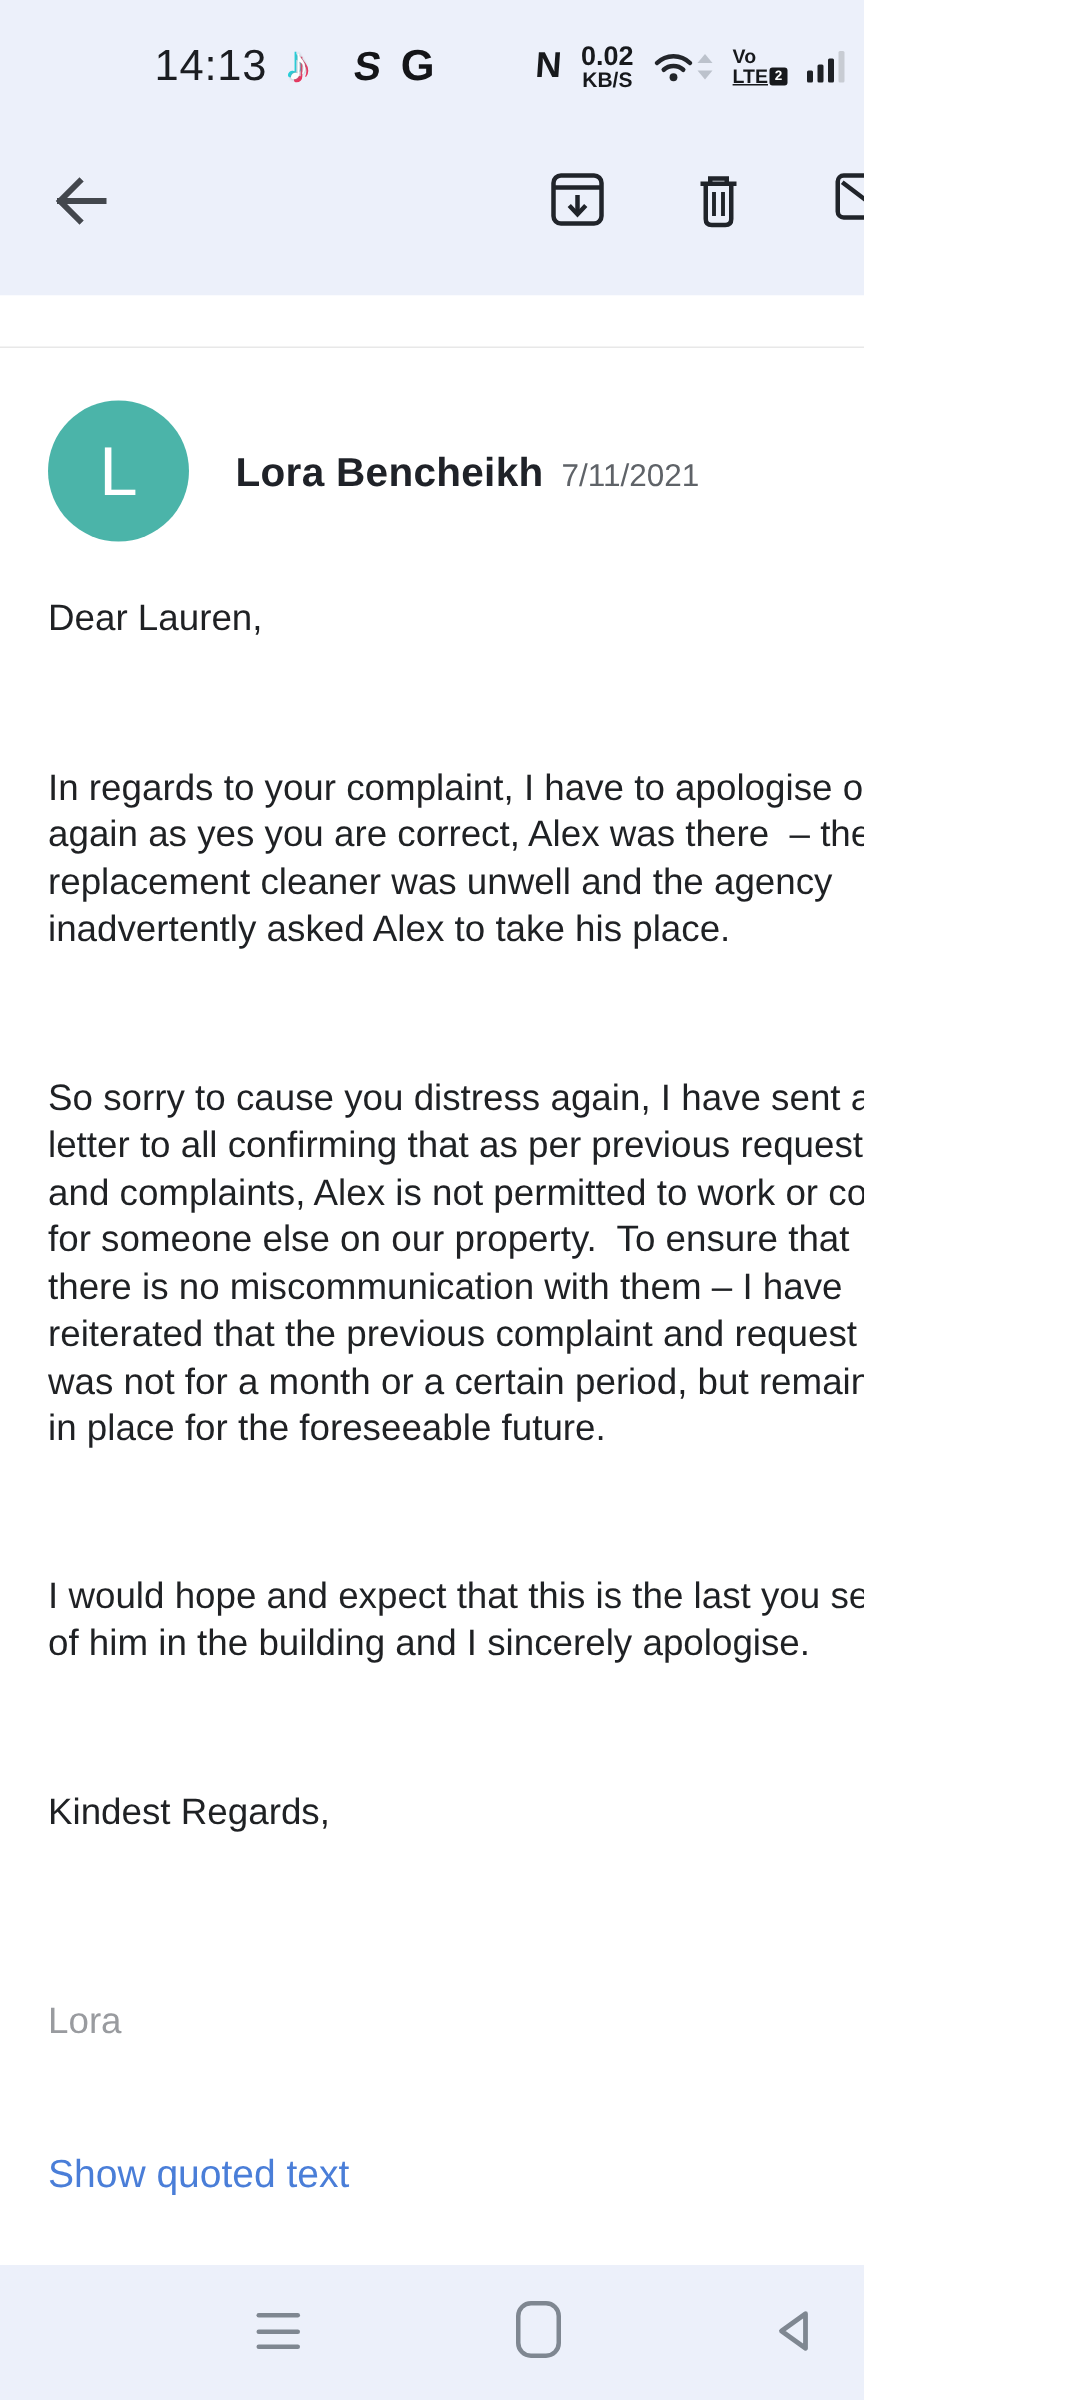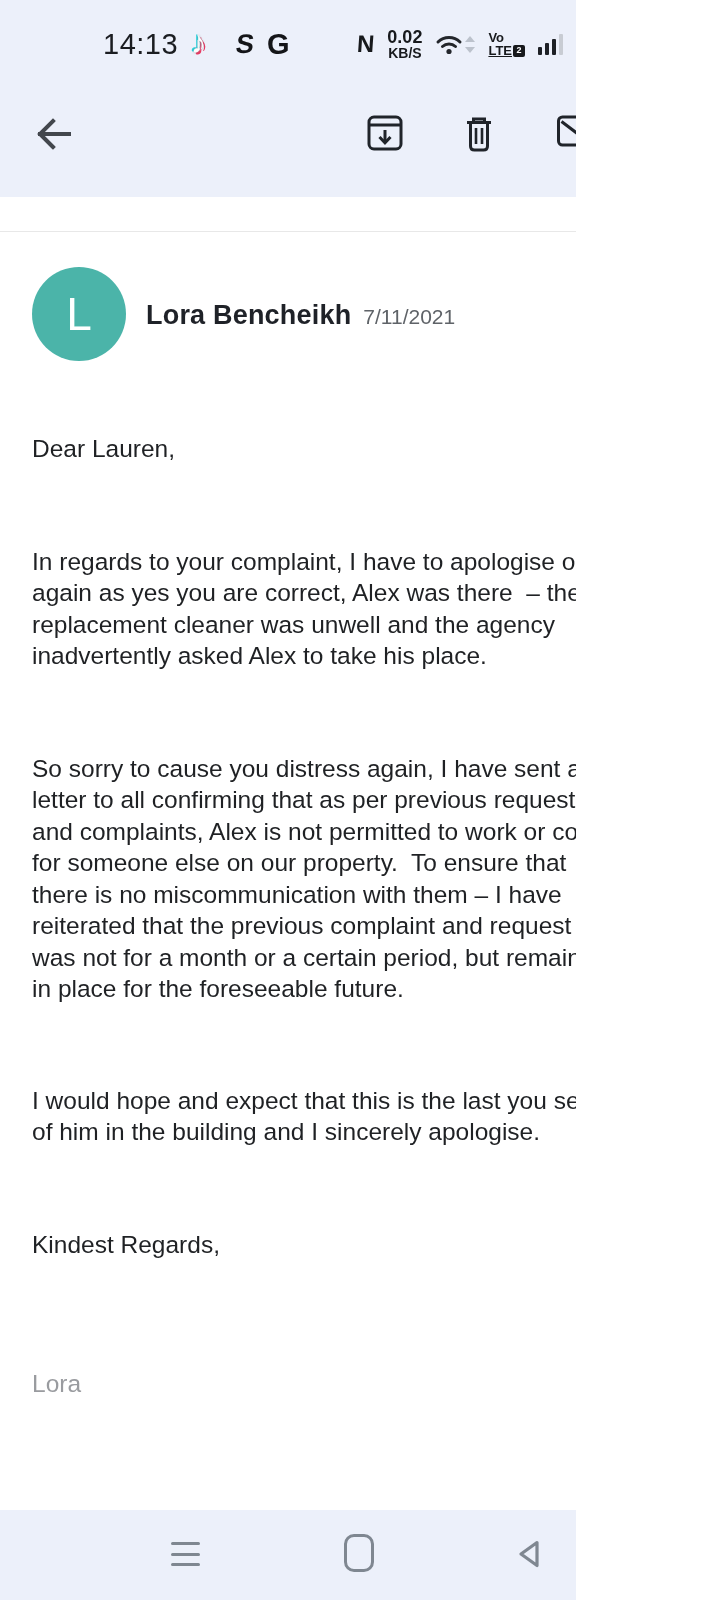--- a/index.html
+++ b/index.html
@@ -43,31 +43,31 @@
   .bat-nub { width:4px; height:11px; background:#20242a; border-radius:0 2px 2px 0; margin-left:1px; }
   
   .toolbar { position:absolute; top:100px; left:0; width:720px; height:66px; }
   .tb-ico { position:absolute; top:14px; background:none; border:none; padding:0; cursor:pointer; }
   
   .content { position:absolute; top:197px; left:0; width:720px; background:#fff; }
   .divider { height:1px; background:#e8e8e8; margin-top:34px; }
   .sender-row { display:flex; align-items:center; margin-top:35px; padding-left:32px; padding-right:46px; height:94px; }
   .avatar { width:94px; height:94px; border-radius:50%; background:#4bb4a9; display:flex; align-items:center; justify-content:center; flex:0 0 auto; }
   .avatar span { color:#fff; font-size:46px; font-weight:300; }
-  .sender-col { flex:1 1 auto; margin-left:20px; padding-top:2px; }
+  .sender-col { flex:1 1 auto; margin-left:31px; padding-top:2px; }
   .name-line { display:flex; align-items:baseline; gap:12px; }
   .sender-name { font-size:27px; font-weight:600; color:#1f2228; letter-spacing:.2px; }
   .sent-date { font-size:21px; color:#5f6368; }
   .to-line { display:flex; align-items:center; gap:12px; margin-top:12px; color:#5f6368; font-size:24px; }
   .hdr-actions { display:flex; align-items:center; gap:34px; flex:0 0 auto; }
   .icon-btn { background:none; border:none; padding:0; cursor:pointer; }
   
   .email-body { padding:0 28px 0 32px; }
   .para { font-size:24.5px; line-height:31.5px; color:#1f2124; white-space:pre-wrap; }
-  .mt-first { margin-top:72px; }
+  .mt-first { margin-top:36px; }
   .gap { margin-bottom:81px; }
   .signature { font-size:24.5px; line-height:31.5px; color:#999b9f; margin-top:108px; }
   .quoted-link { display:inline-block; margin-top:70px; font-size:26px; color:#4a7ed8; background:none; border:none; padding:0; cursor:pointer; }
   
   .navbar { position:absolute; left:0; bottom:0; width:720px; height:90px; background:#ecf0fa; }
   .nav-menu { position:absolute; left:171px; top:32px; display:flex; flex-direction:column; gap:7.5px; background:none; border:none; padding:0; cursor:pointer; }
   .nav-menu i { display:block; width:29px; height:3px; border-radius:2px; background:#7f8791; }
   .nav-home { position:absolute; left:344px; top:24px; width:30px; height:38px; border:3px solid #7f8791; border-radius:10px; background:none; cursor:pointer; }
   .nav-back { position:absolute; left:513px; top:28px; background:none; border:none; padding:0; cursor:pointer; }
 </style>
@@ -216,20 +216,21 @@
 and complaints, Alex is not permitted to work or cover
 for someone else on our property.  To ensure that
 there is no miscommunication with them – I have
 reiterated that the previous complaint and request
 was not for a month or a certain period, but remains
 in place for the foreseeable future.</div>
       <div class="para gap">I would hope and expect that this is the last you see
 of him in the building and I sincerely apologise.</div>
       <div class="para">Kindest Regards,</div>
       <div class="signature">Lora</div>
+      <button class="quoted-link">Show quoted text</button>
     </div>
   </div>
 
   <div class="navbar">
     <button class="nav-menu">
       <i></i>
         <i></i>
         <i></i>
     </button>
     <button class="nav-home"></button>

